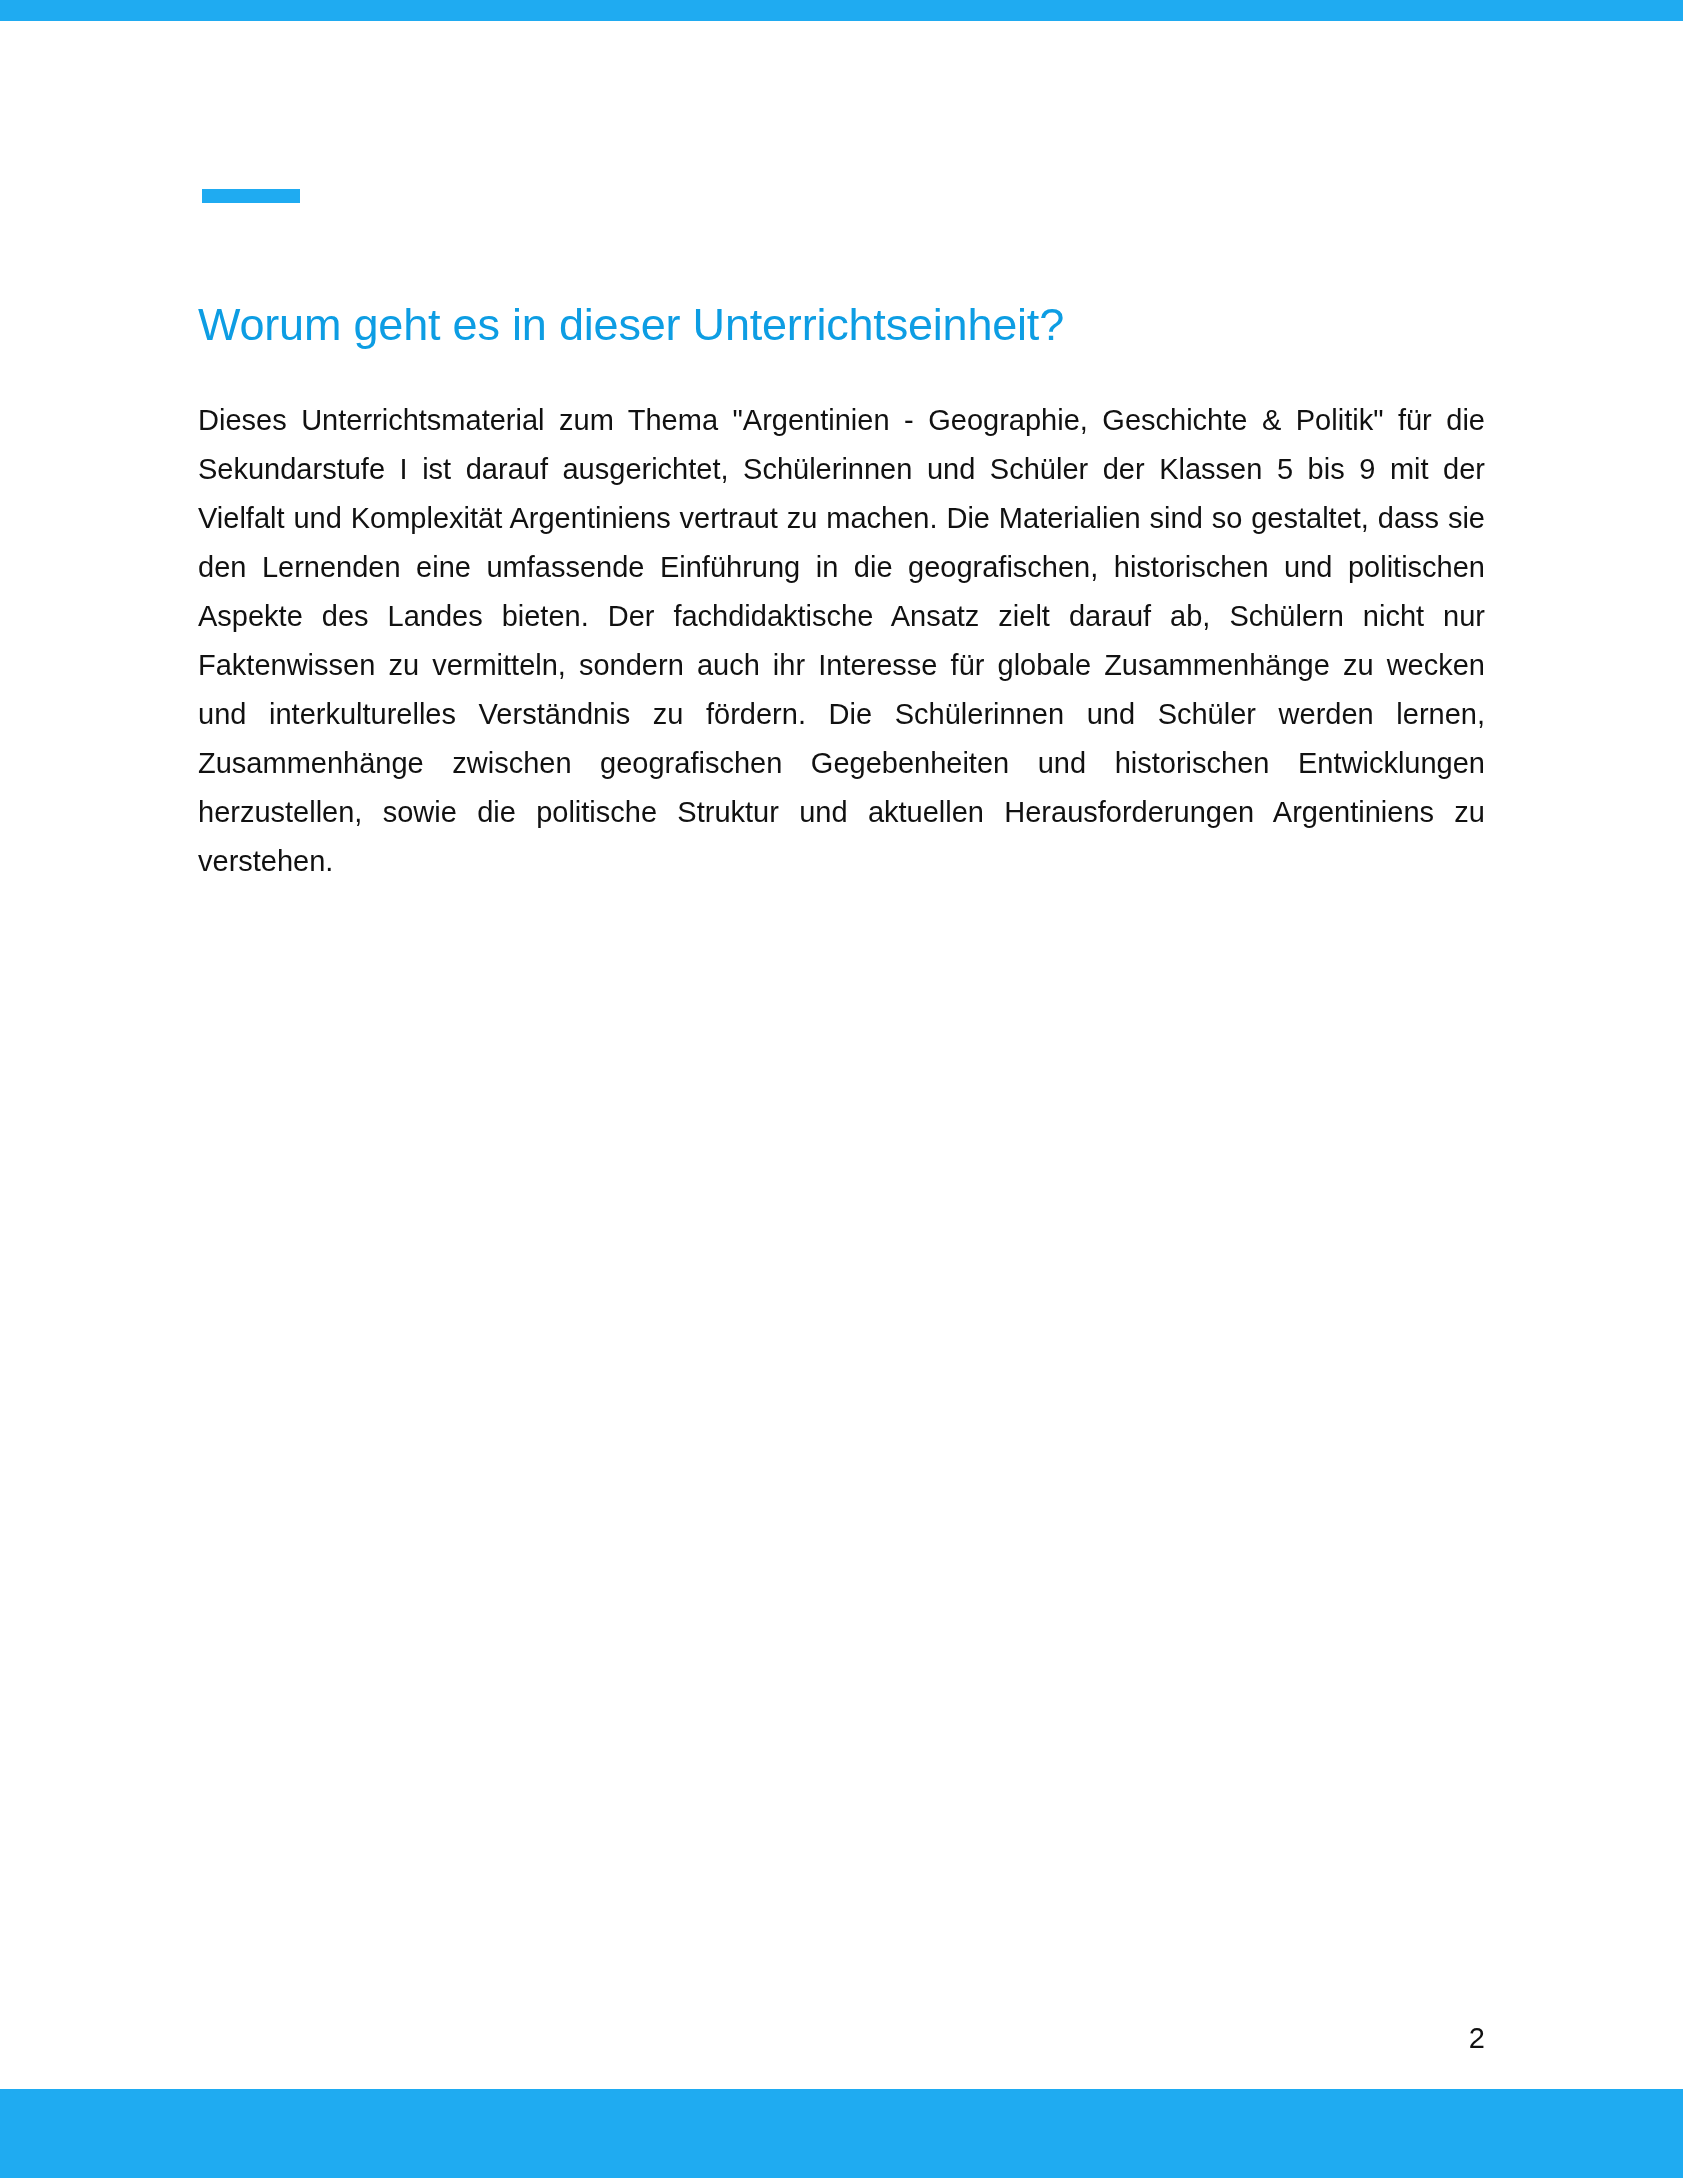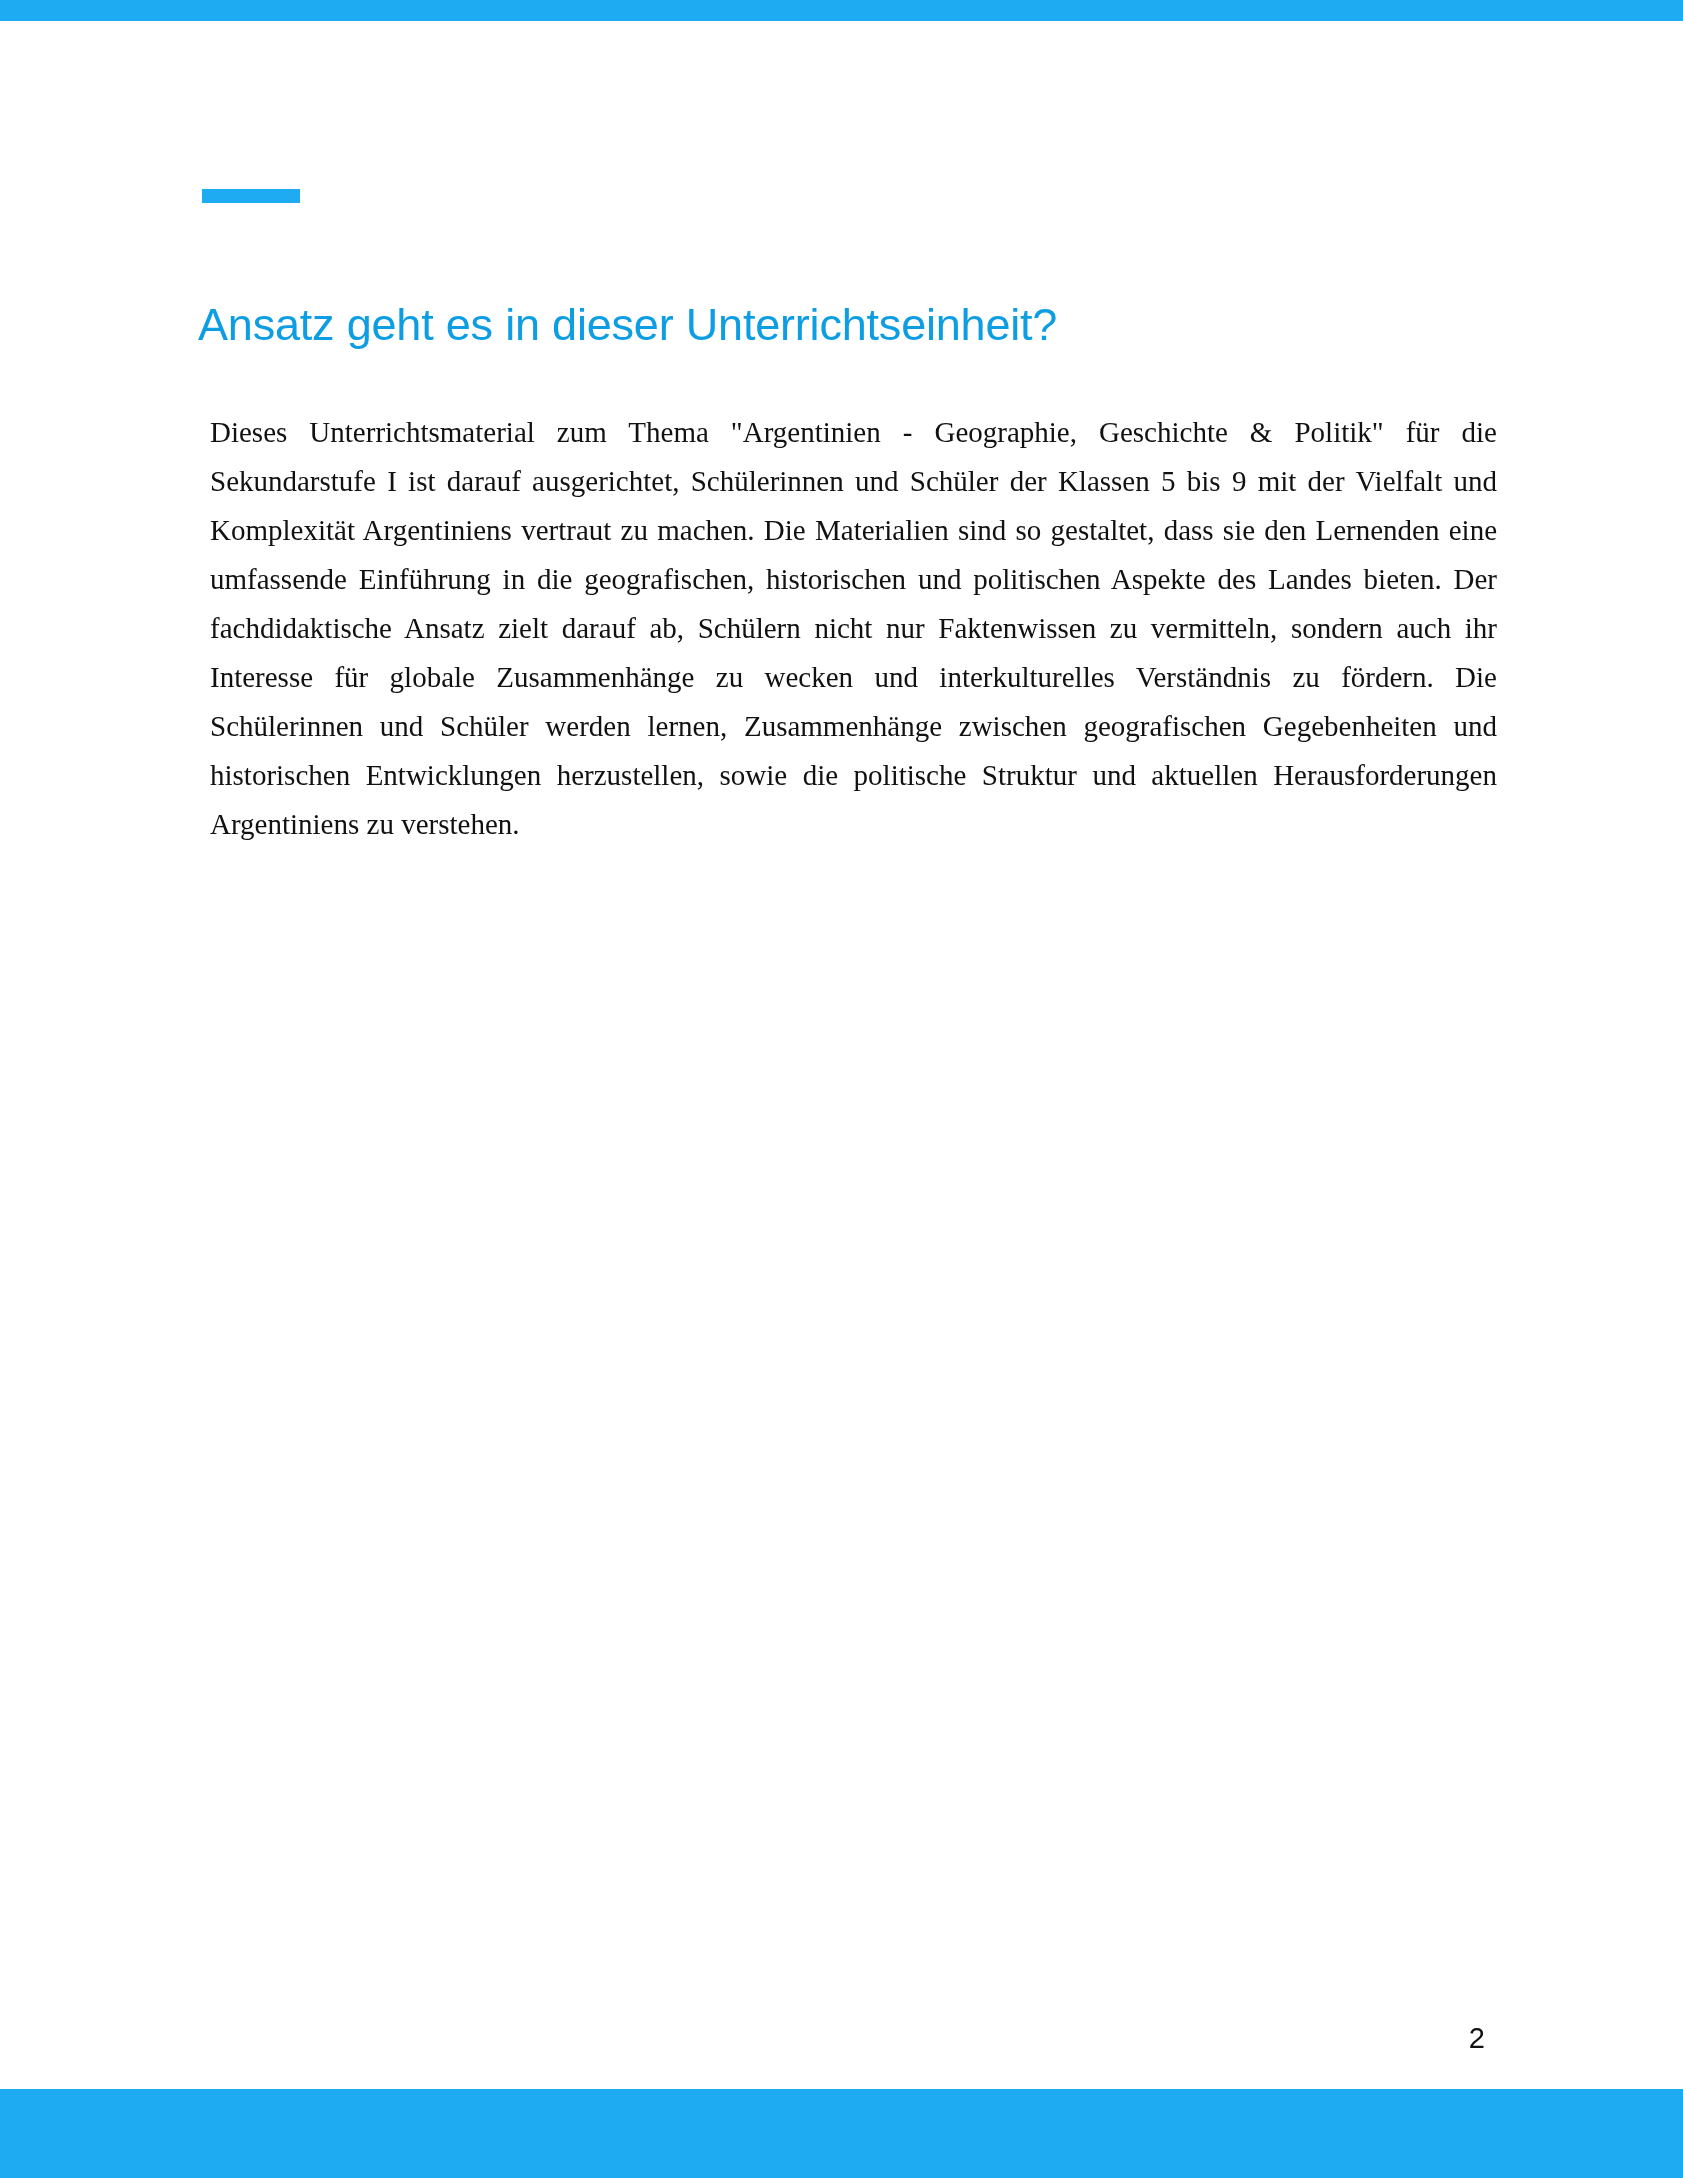--- a/index.html
+++ b/index.html
@@ -1,25 +1,25 @@
 <!DOCTYPE html>
 <html><head>
 <meta charset="utf-8">
 <style>
   html, body { margin:0; padding:0; }
   body { width:1683px; height:2178px; position:relative; background:#ffffff; overflow:hidden; font-family:"Liberation Sans", sans-serif; }
   .top-bar { position:absolute; left:0; top:0; width:1683px; height:21px; background:#1fabf1; }
   .bottom-bar { position:absolute; left:0; top:2089px; width:1683px; height:89px; background:#1fabf1; }
   .accent { position:absolute; left:202px; top:189px; width:98px; height:14px; background:#1fabf1; }
   .heading { position:absolute; left:198px; top:299px; margin:0; font-size:45px; font-weight:normal; color:#0d9de3; font-family:"Liberation Sans", sans-serif; letter-spacing:-0.2px; white-space:nowrap; }
-  .body-text { position:absolute; left:198px; top:396px; width:1287px; margin:12px; font-size:29px; line-height:49px; color:#111111; text-align:justify; font-family:Liberation Serif, serif; }
+  .body-text { position:absolute; left:198px; top:396px; width:1287px; margin:0; font-size:29px; line-height:49px; color:#111111; text-align:justify; font-family:Liberation Sans, sans-serif; }
   .page-number { position:absolute; left:1455px; top:2022px; width:30px; text-align:right; font-size:29px; color:#111111; }
 </style>
 </head>
 <body>
 
 <div class="top-bar"></div>
 <div class="accent"></div>
-<h1 class="heading">Ansatz geht es in dieser Unterrichtseinheit?</h1>
+<h1 class="heading">Worum geht es in dieser Unterrichtseinheit?</h1>
 <p class="body-text">Dieses Unterrichtsmaterial zum Thema "Argentinien - Geographie, Geschichte &amp; Politik" für die Sekundarstufe I ist darauf ausgerichtet, Schülerinnen und Schüler der Klassen 5 bis 9 mit der Vielfalt und Komplexität Argentiniens vertraut zu machen. Die Materialien sind so gestaltet, dass sie den Lernenden eine umfassende Einführung in die geografischen, historischen und politischen Aspekte des Landes bieten. Der fachdidaktische Ansatz zielt darauf ab, Schülern nicht nur Faktenwissen zu vermitteln, sondern auch ihr Interesse für globale Zusammenhänge zu wecken und interkulturelles Verständnis zu fördern. Die Schülerinnen und Schüler werden lernen, Zusammenhänge zwischen geografischen Gegebenheiten und historischen Entwicklungen herzustellen, sowie die politische Struktur und aktuellen Herausforderungen Argentiniens zu verstehen.</p>
 <div class="page-number">2</div>
 <div class="bottom-bar"></div>
 
 
 </body></html>

